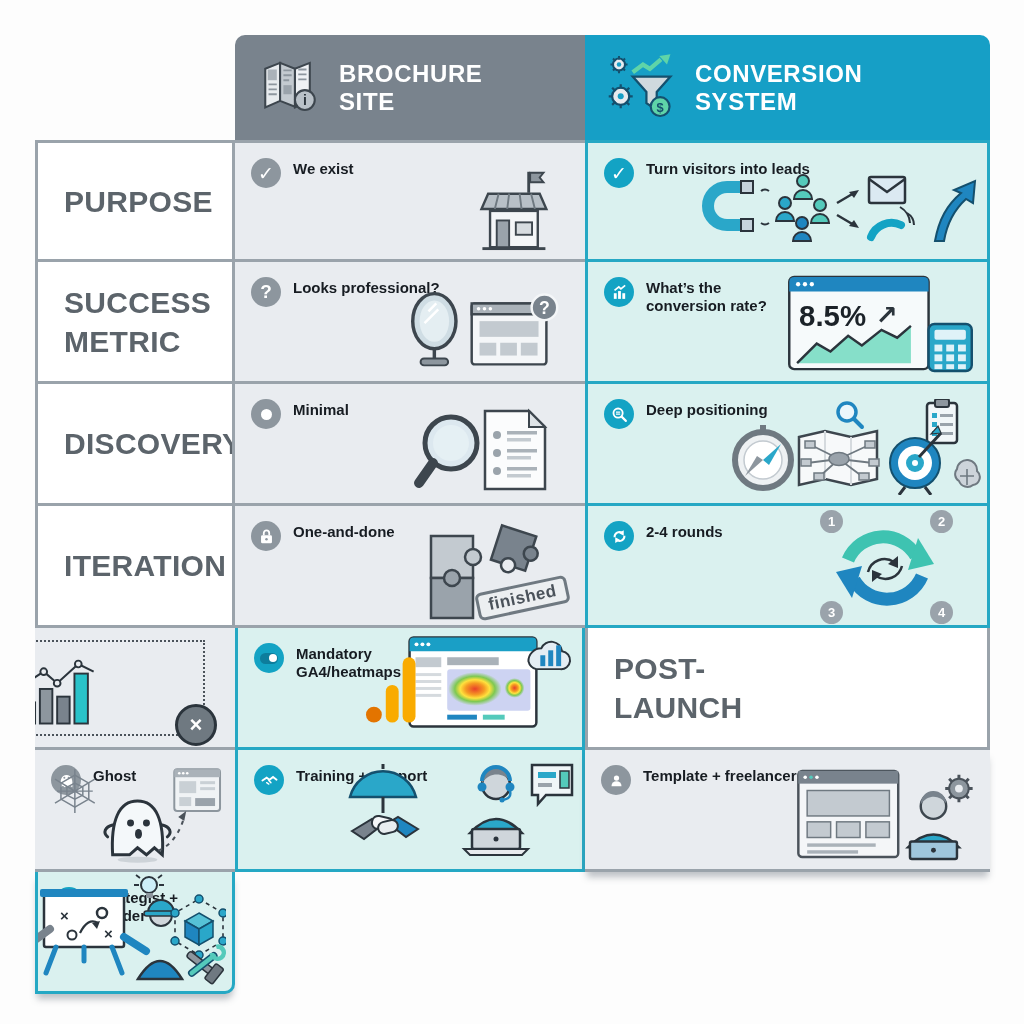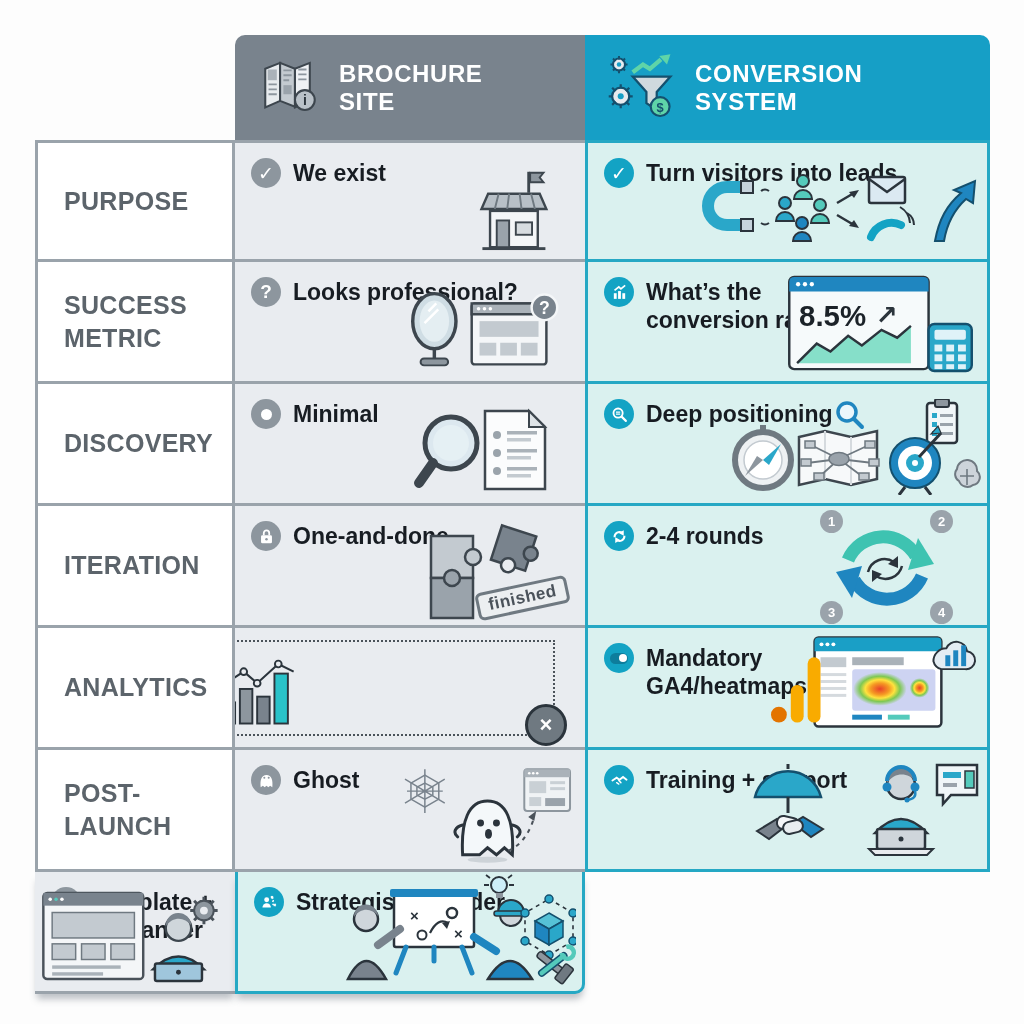--- a/index.html
+++ b/index.html
@@ -11,35 +11,35 @@
   .cell{position:relative;overflow:hidden;box-sizing:border-box;}
   .corner{background:transparent;}
   
   .col-head{display:flex;align-items:center;gap:16px;padding-left:22px;}
   .col-head.brochure{background:#79838d;border-radius:10px 0 0 0;}
   .col-head.conversion{background:#169fc6;border-radius:0 10px 0 0;}
   .head-label{font-size:24px;font-weight:800;color:#fff;letter-spacing:.6px;line-height:1.14;white-space:pre-line;}
   
   .label-cell{background:#fff;border-left:3px solid #9aa3ab;border-right:3px solid #9aa3ab;
               border-bottom:3px solid #9aa3ab;display:flex;align-items:center;padding-left:26px;
-              font-size:25px;font-weight:700;color:#5c646b;letter-spacing:.3px;line-height:1.3;white-space:pre-line;}
+              font-size:30px;font-weight:700;color:#5c646b;letter-spacing:.3px;line-height:1.3;white-space:pre-line;}
   .bt-gray{border-top:3px solid #9aa3ab;}
   
   .b-cell{background:#e9ecf0;border-bottom:3px solid #9aa3ab;}
   .b-cell.bt-gray{border-top:3px solid #9aa3ab;}
   
   .c-cell{background:#daf1ef;border-left:3px solid #25a8c4;border-right:3px solid #25a8c4;
           border-bottom:3px solid #25a8c4;}
   .c-cell.bt-teal{border-top:3px solid #25a8c4;}
   .round-bl{border-radius:0 0 0 10px;}
   .round-br{border-radius:0 0 10px 0;}
   .shadow{box-shadow:0 7px 7px -2px rgba(108,118,128,.45);}
   
   .cell-head{display:flex;align-items:flex-start;gap:12px;padding:14px 12px 0 16px;}
-  .cell-text{font-size:23px;font-weight:700;color:#171c22;line-height:1.2;white-space:pre-line;padding-top:3px;}
+  .cell-text{font-size:15px;font-weight:700;color:#171c22;line-height:1.2;white-space:pre-line;padding-top:3px;}
   .badge{width:30px;height:30px;border-radius:50%;flex:none;display:flex;align-items:center;
          justify-content:center;color:#fff;font-weight:bold;font-size:19px;margin-top:1px;}
   .badge.gray{background:#8d969e;}
   .badge.teal{background:#13a3c4;}
   .radio-dot{width:11px;height:11px;border-radius:50%;background:#fff;display:block;}
   .mini-toggle{width:18px;height:11px;border-radius:6px;background:#5f6a72;position:relative;display:block;}
   .mini-toggle::after{content:"";position:absolute;top:1.5px;left:1.5px;width:8px;height:8px;border-radius:50%;background:#fff;}
   .mini-toggle.on{background:#0d7d9c;}
   .mini-toggle.on::after{left:auto;right:1.5px;}
   .illus{position:absolute;}
@@ -351,21 +351,20 @@
         <path d="M84 56a17 17 0 0 1-26 10" fill="none" stroke="#2b343c" stroke-width="2.5"></path>
         <polygon points="54,72 64,64 54,60" fill="#2b343c"></polygon>
       </svg>
       <span class="step-badge" style="left:2px;top:0;">1</span>
       <span class="step-badge" style="right:0;top:0;">2</span>
       <span class="step-badge" style="left:2px;bottom:2px;">3</span>
       <span class="step-badge" style="right:0;bottom:2px;">4</span>
     </div>
   </div>
 
-  <div class="cell label-cell">ANALYTICS</div>
 
   <div class="cell b-cell">
     <div class="illus dotted-box" style="right:30px;top:12px;">
       <svg width="96" height="84" viewBox="0 0 100 86">
         <path d="M16 36l16-10 14 12 22-20 16 8" fill="none" stroke="#2b343c" stroke-width="2.2"></path>
         <circle cx="16" cy="36" r="3.5" fill="#e9ecf0" stroke="#2b343c" stroke-width="2"></circle>
         <circle cx="32" cy="26" r="3.5" fill="#e9ecf0" stroke="#2b343c" stroke-width="2"></circle>
         <circle cx="46" cy="38" r="3.5" fill="#e9ecf0" stroke="#2b343c" stroke-width="2"></circle>
         <circle cx="68" cy="18" r="3.5" fill="#e9ecf0" stroke="#2b343c" stroke-width="2"></circle>
         <rect x="10" y="58" width="13" height="22" fill="#9aa3ab" stroke="#2b343c" stroke-width="2"></rect>

